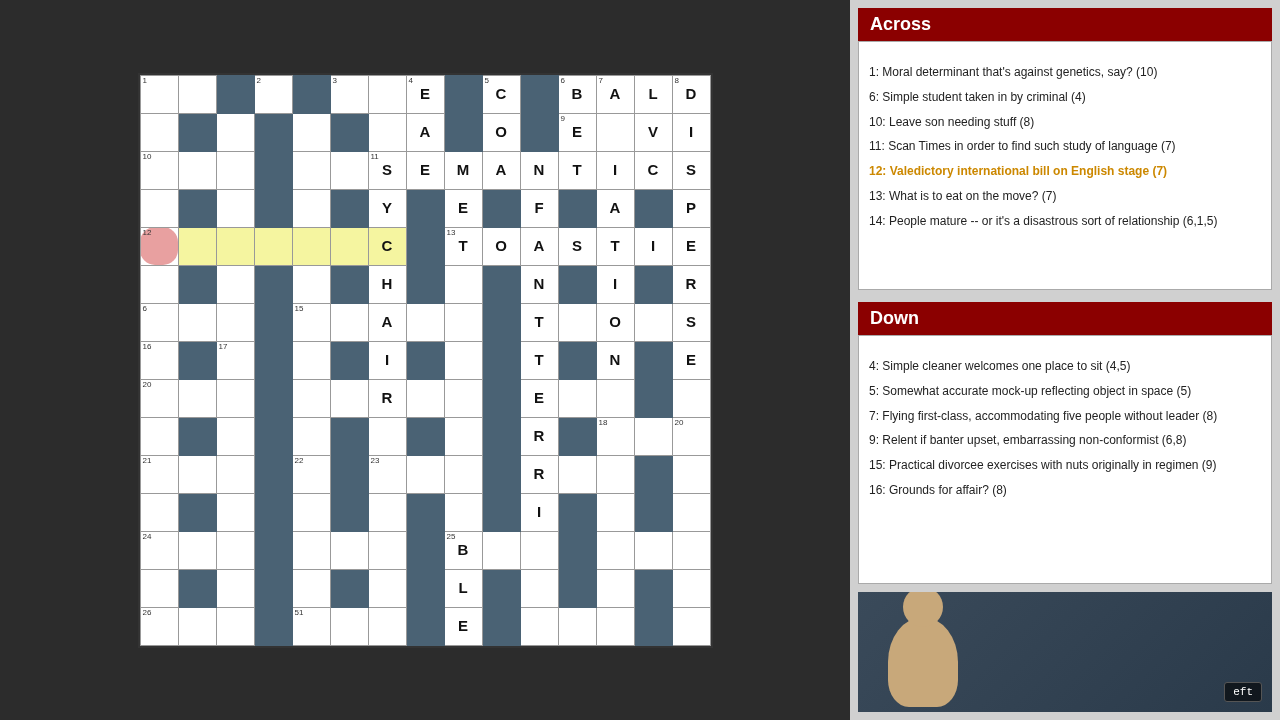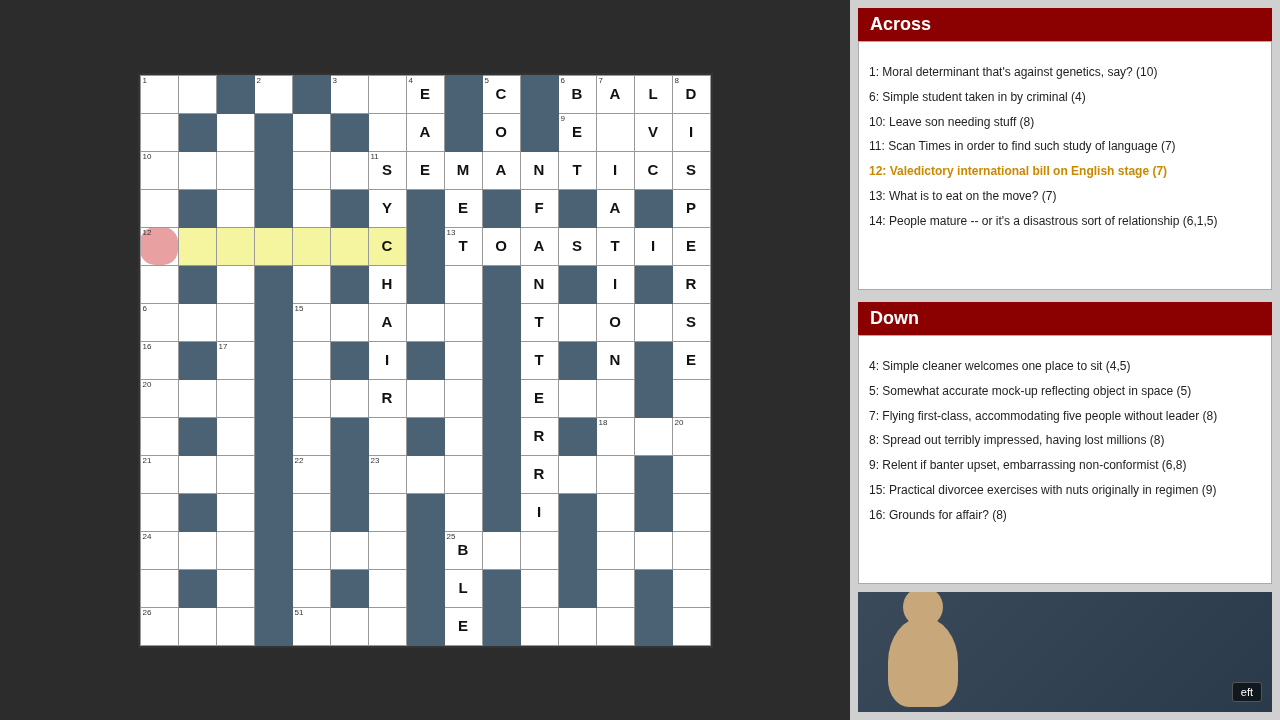--- a/index.html
+++ b/index.html
@@ -125,20 +125,21 @@
 
     .video-area {
       height: 120px;
       background: #222;
       margin: 4px 8px 8px 8px;
       position: relative;
       display: flex;
       align-items: center;
       justify-content: center;
       overflow: hidden;
+      font-family: Liberation Mono, monospace;
     }
 
     .video-placeholder {
       width: 100%;
       height: 100%;
       background: linear-gradient(135deg, #3a4a5a 0%, #2a3a4a 100%);
       display: flex;
       align-items: center;
       justify-content: center;
       position: relative;
@@ -497,21 +498,20 @@
   </div>
 
   <div class="clue-section">
     <div class="clue-section-header">
       <span>Down</span>
     </div>
     <div class="clue-list" id="down-list">
         <div class="clue-item">4: Simple cleaner welcomes one place to sit (4,5)</div>
         <div class="clue-item">5: Somewhat accurate mock-up reflecting object in space (5)</div>
         <div class="clue-item">7: Flying first-class, accommodating five people without leader (8)</div>
-        <div class="clue-item">8: Spread out terribly impressed, having lost millions (8)</div>
         <div class="clue-item">9: Relent if banter upset, embarrassing non-conformist (6,8)</div>
         <div class="clue-item">15: Practical divorcee exercises with nuts originally in regimen (9)</div>
         <div class="clue-item">16: Grounds for affair? (8)</div>
       </div>
   </div>
 
   <div class="video-area">
     <div class="video-placeholder">
       <div class="video-person"></div>
     </div>

